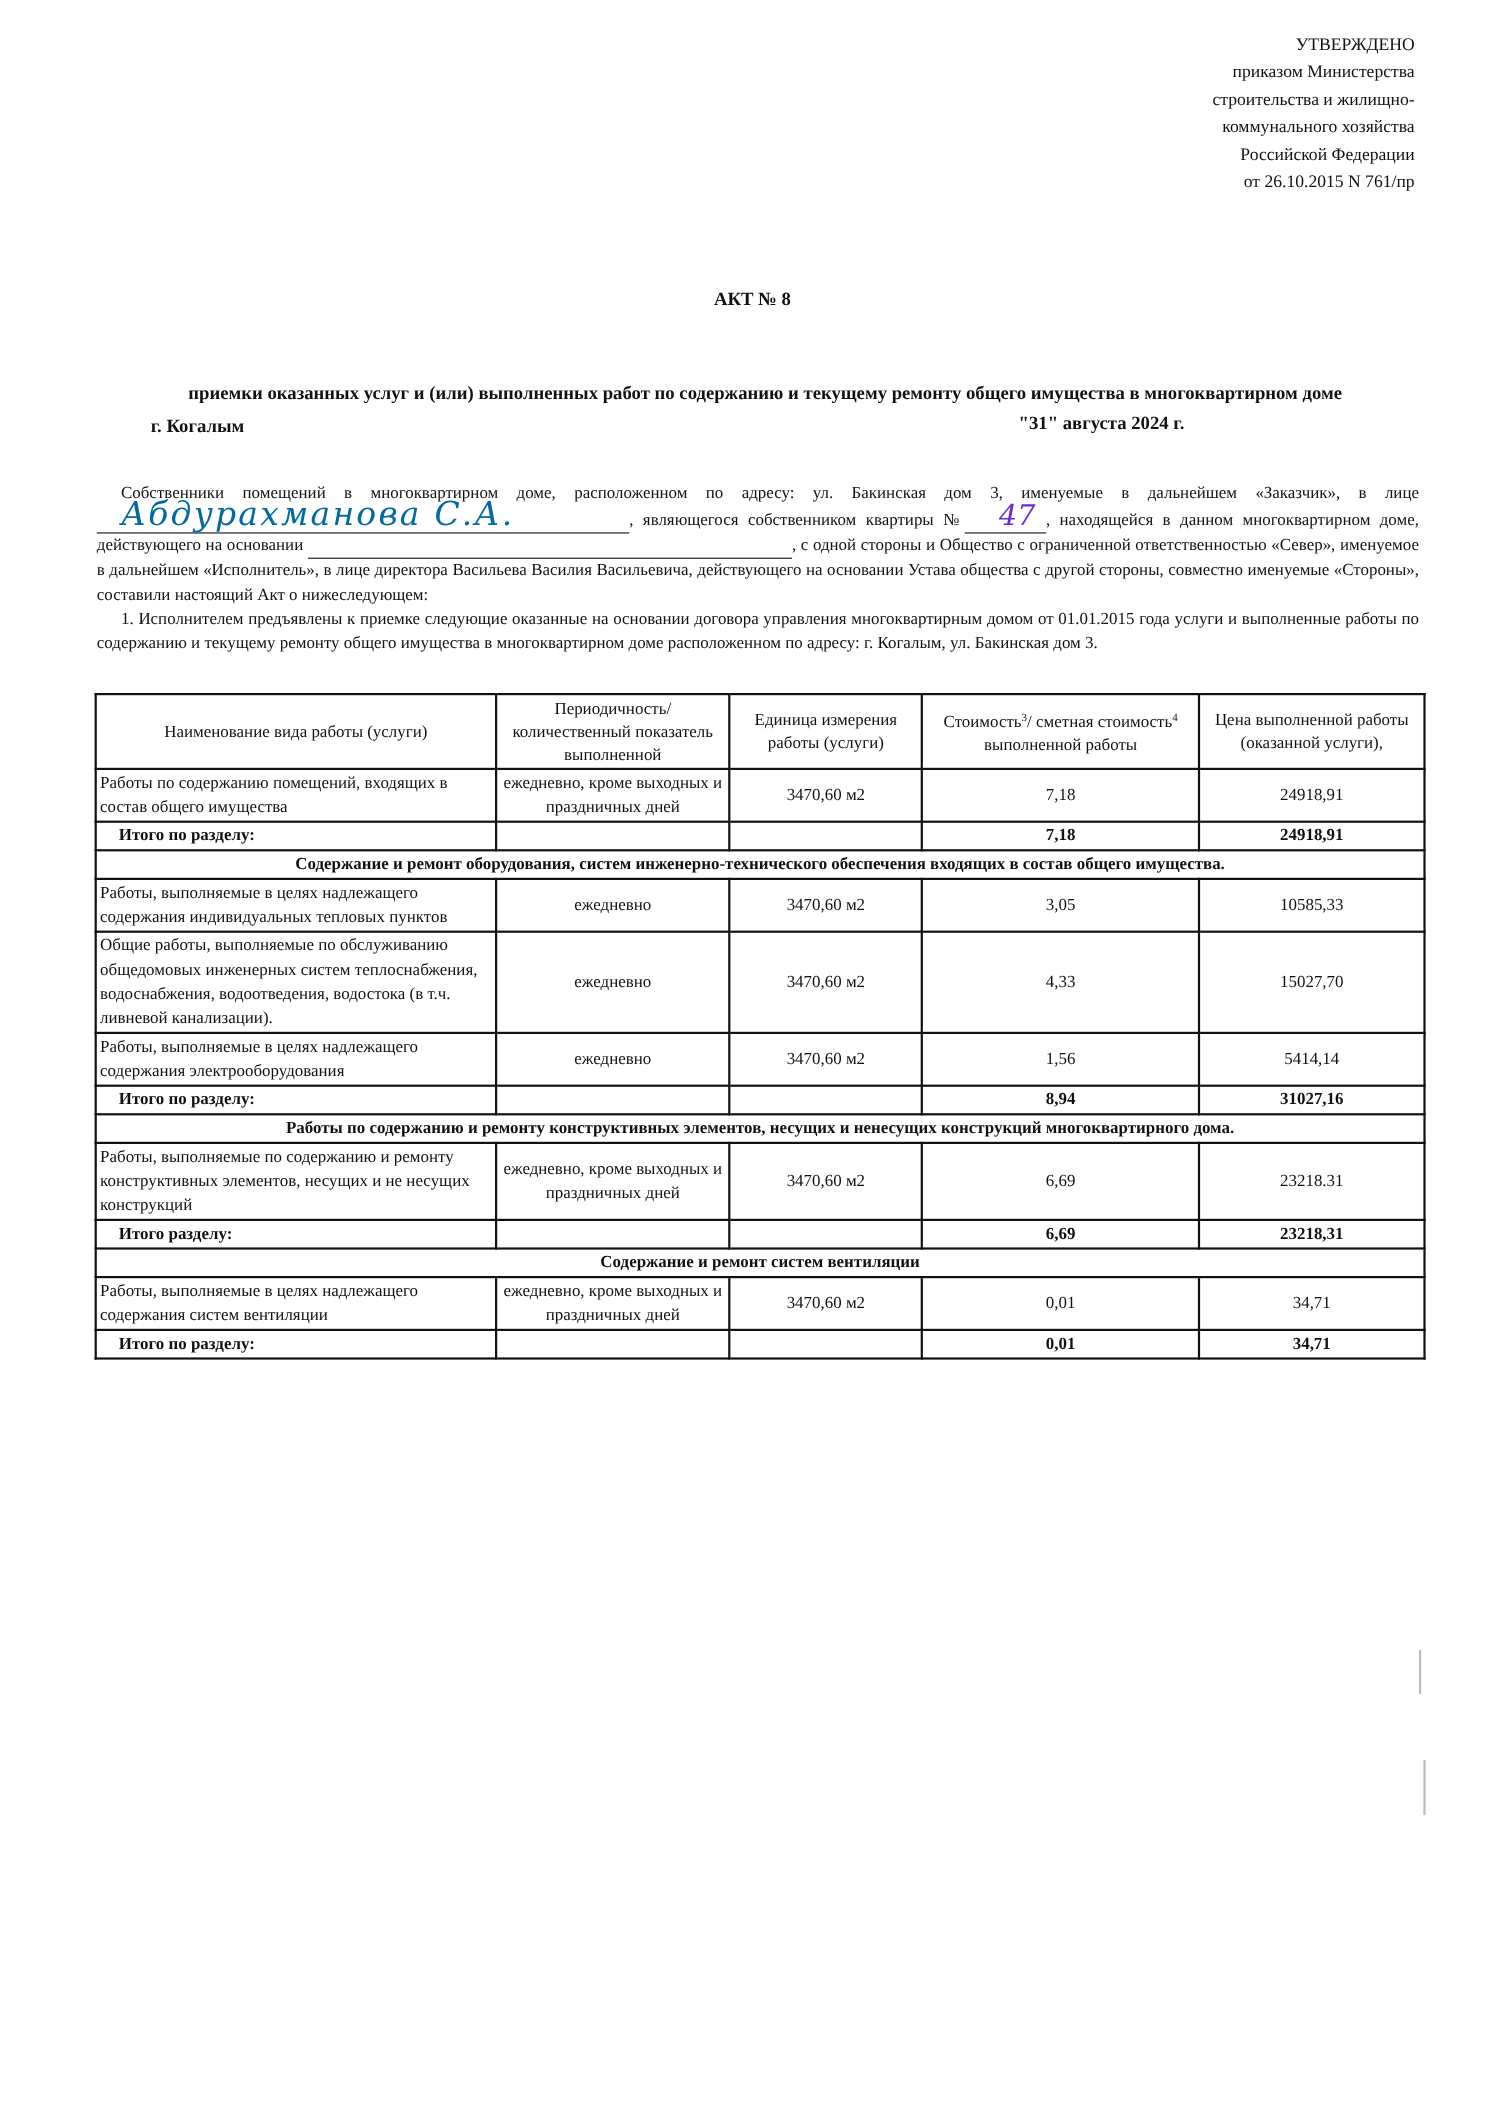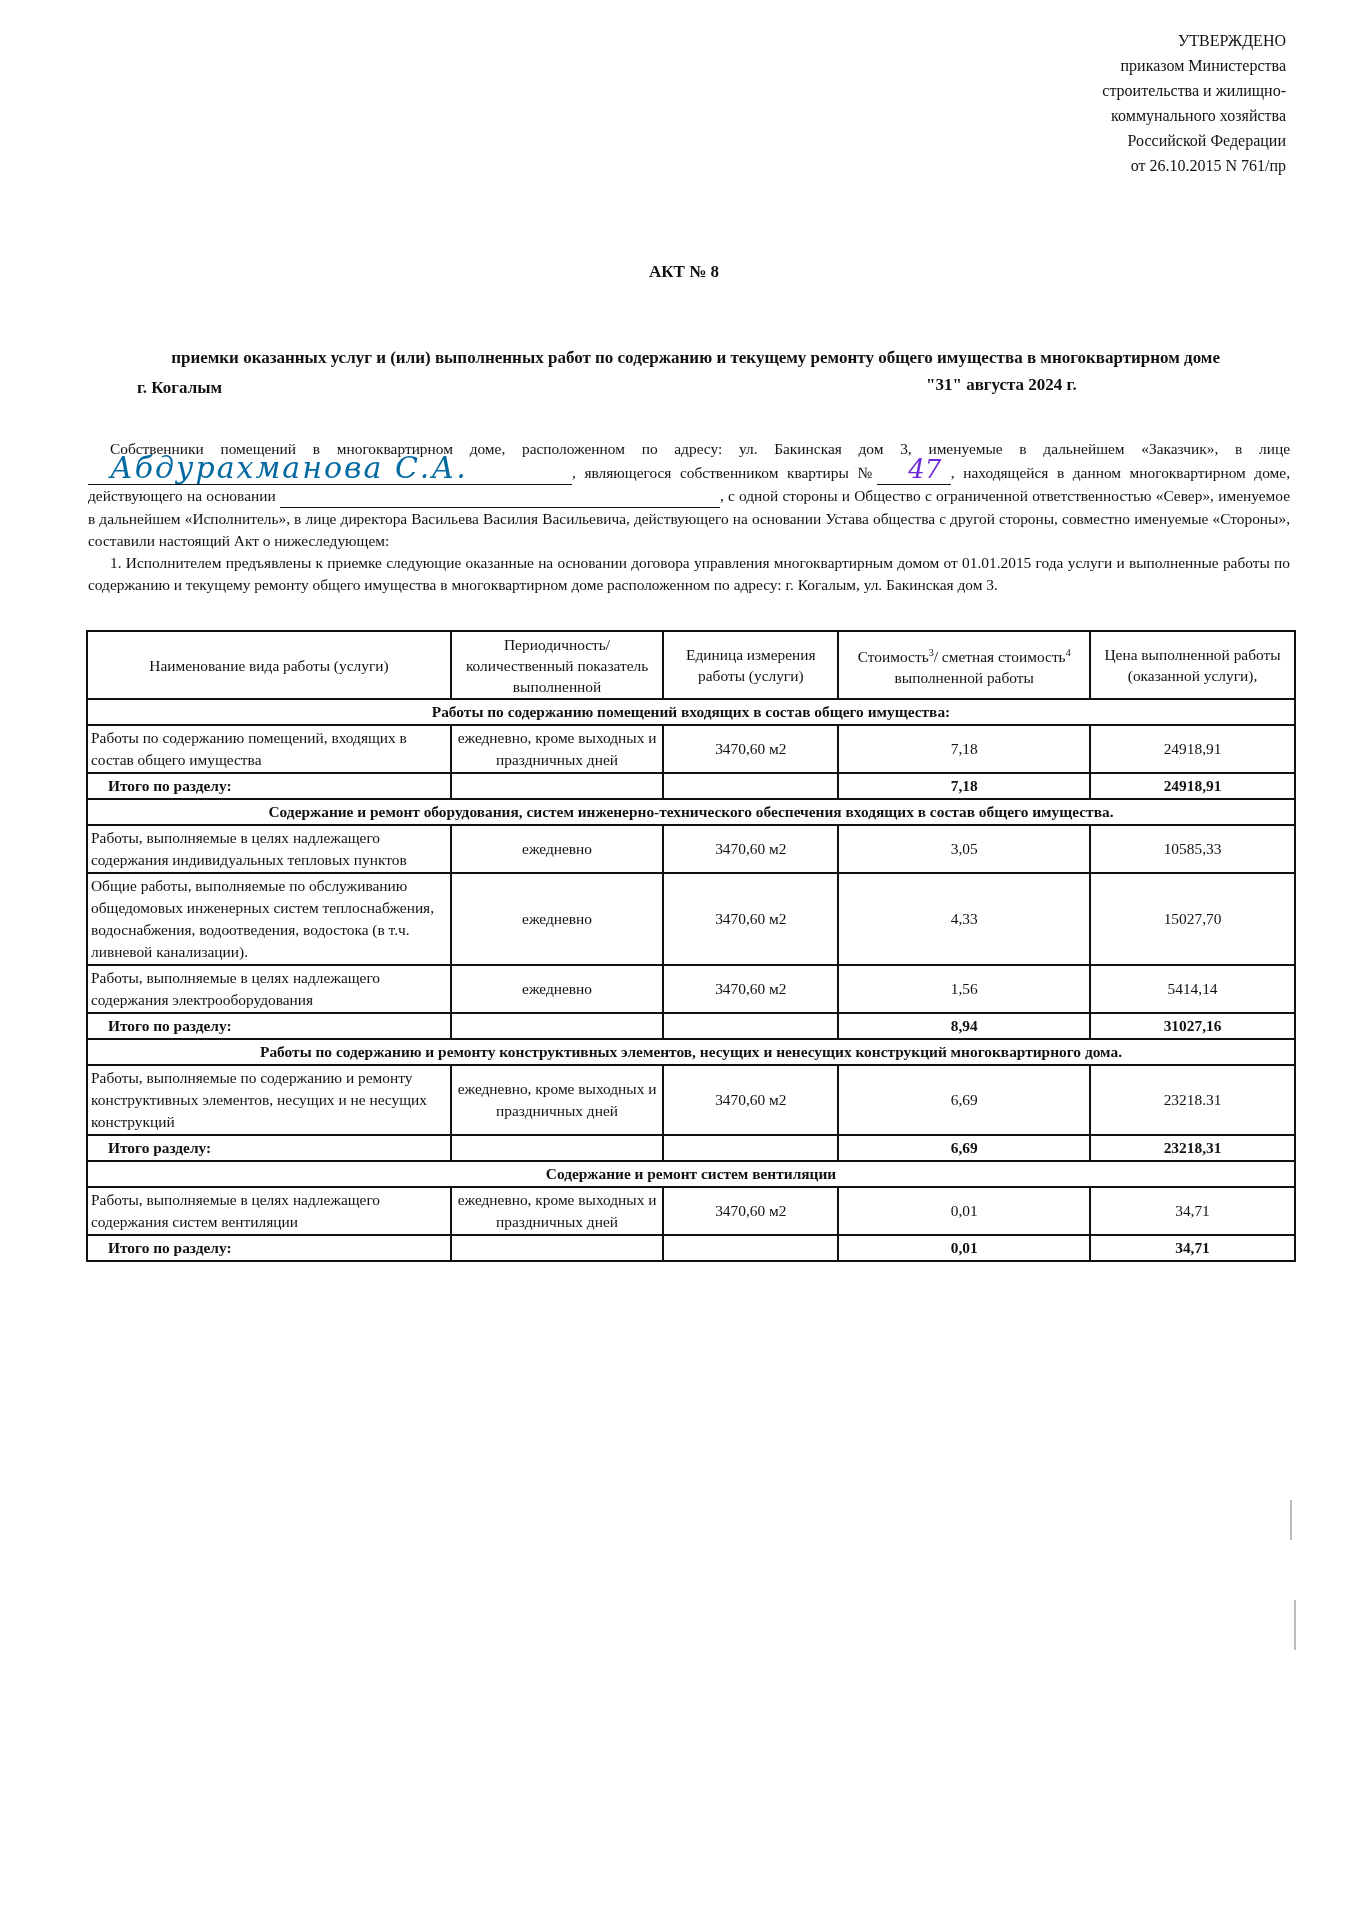--- a/index.html
+++ b/index.html
@@ -68,23 +68,20 @@
   <thead>
     <tr>
       <th class="c1" style="text-align:center;">Наименование вида работы (услуги)</th>
       <th class="c2">Периодичность/ количественный показатель выполненной</th>
       <th class="c3">Единица измерения работы (услуги)</th>
       <th class="c4"><span>Стоимость</span><sup>3</sup><span>/ сметная стоимость</span><sup>4</sup><span> выполненной работы</span></th>
       <th class="c5">Цена выполненной работы (оказанной услуги),</th>
     </tr>
   </thead>
   <tbody id="works-body">
-      <tr class="section">
-        <td colspan="5">Работы по содержанию помещений входящих в состав общего имущества:</td>
-      </tr>
       <tr>
         <td class="c1">Работы по содержанию помещений, входящих в состав общего имущества</td>
         <td class="c2">ежедневно, кроме выходных и праздничных дней</td>
         <td class="c3">3470,60 м2</td>
         <td class="c4">7,18</td>
         <td class="c5">24918,91</td>
       </tr>
       <tr class="total">
         <td class="c1">Итого по разделу:</td>
         <td class="c2"></td>

